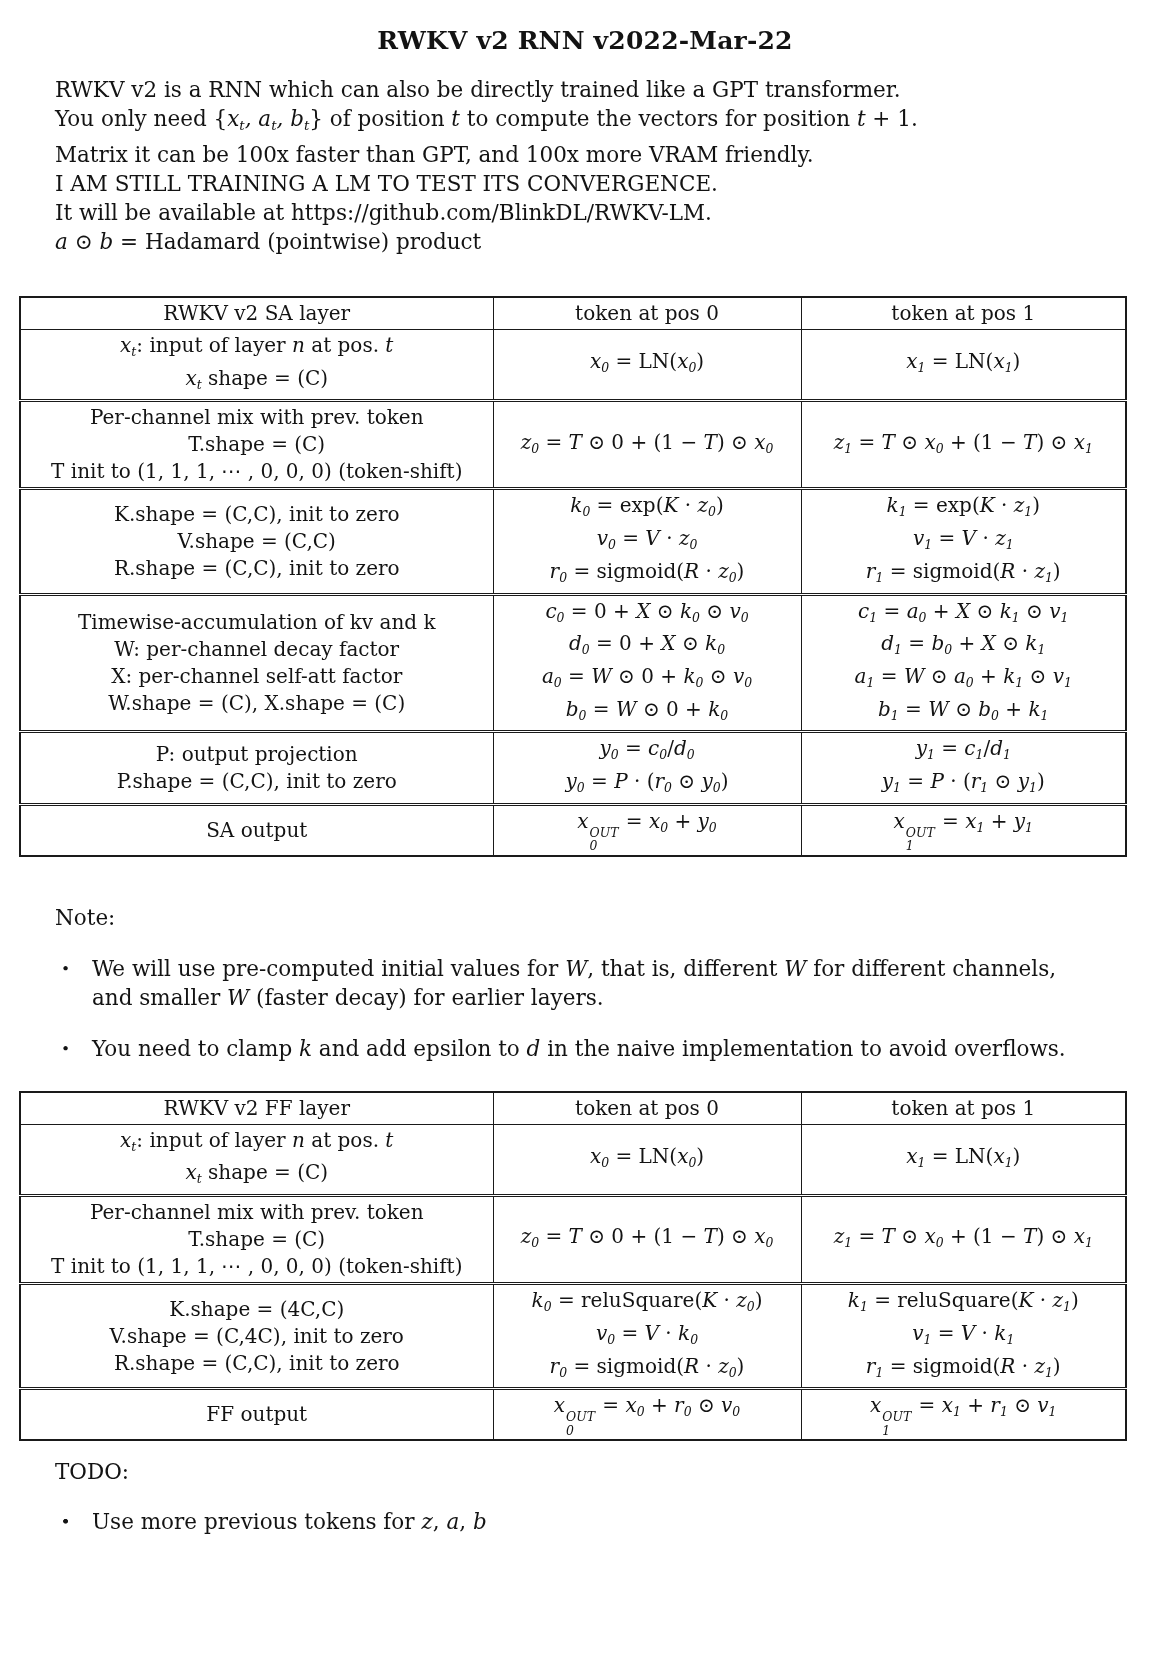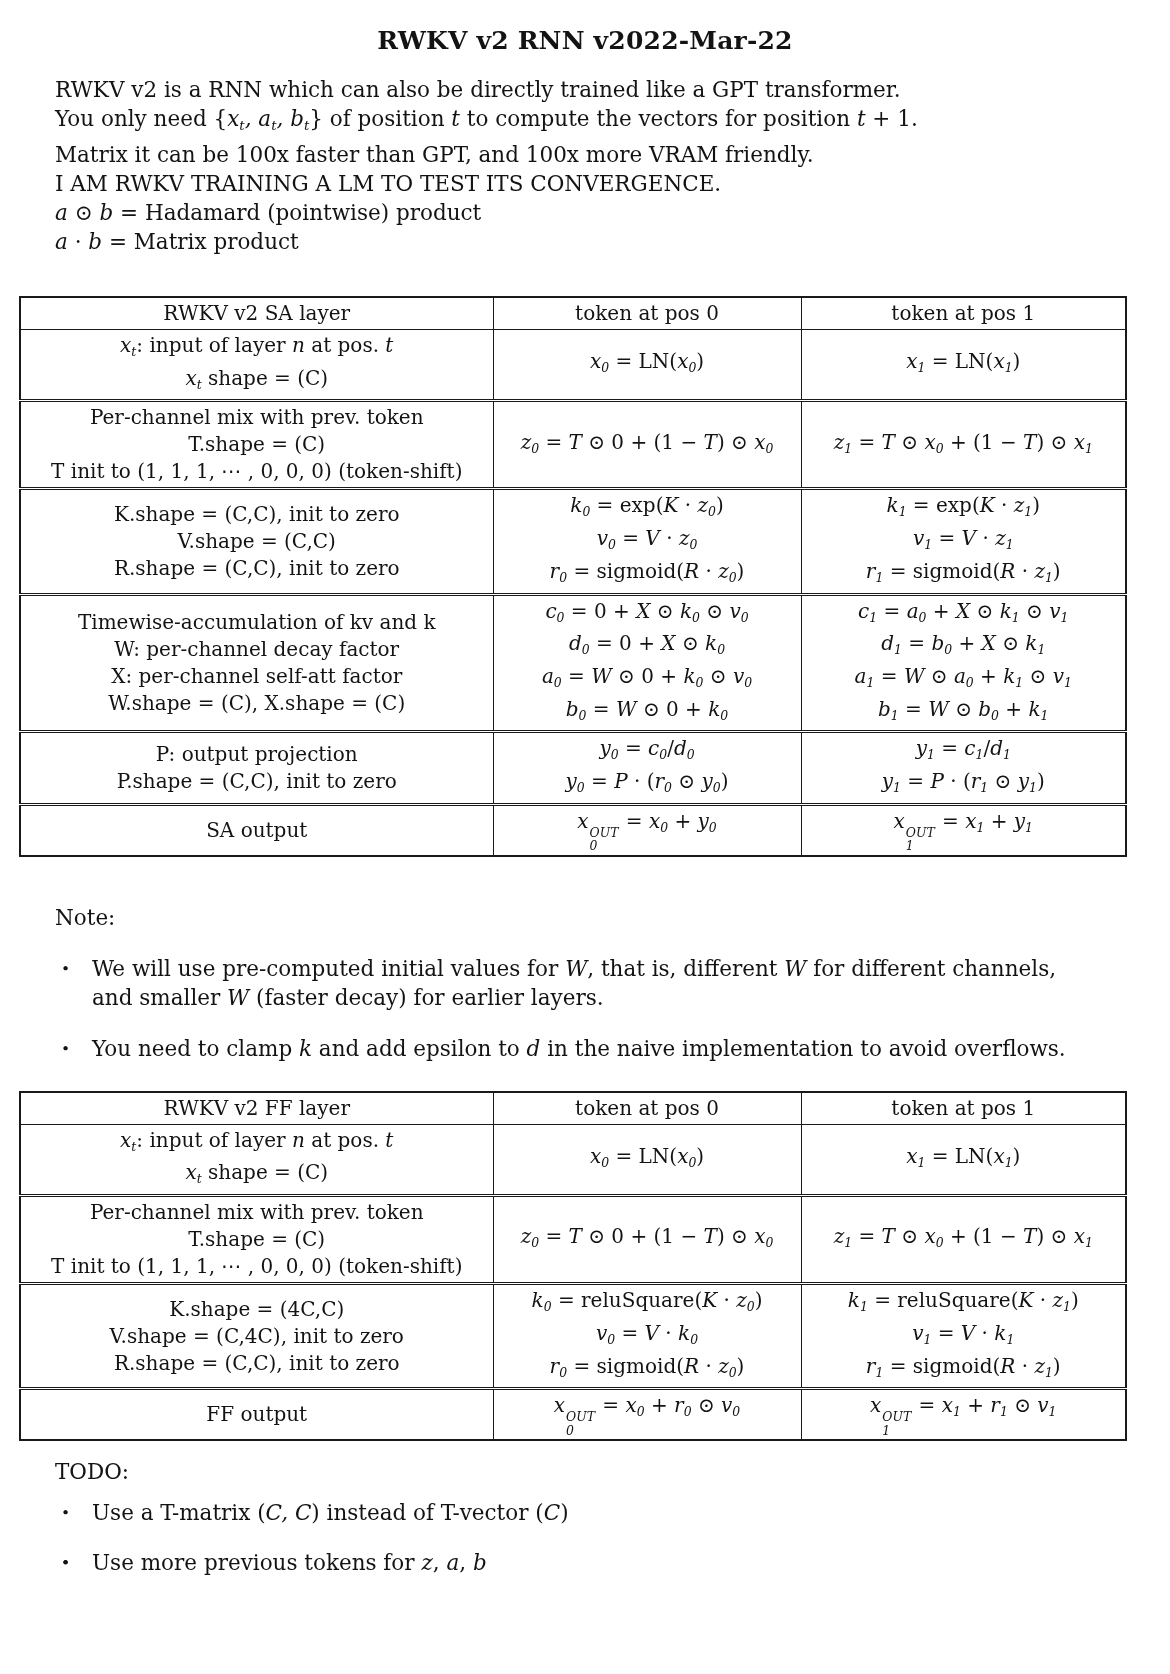--- a/index.html
+++ b/index.html
@@ -53,23 +53,23 @@
 </style>
 </head>
 <body>
 
 <div class="title">RWKV v2 RNN v2022-Mar-22</div>
 
 <div class="intro">
     <div class="tline">RWKV v2 is a RNN which can also be directly trained like a GPT transformer.</div>
     <div class="tline">You only need {<i>x<sub>t</sub>, a<sub>t</sub>, b<sub>t</sub></i>} of position <i>t</i> to compute the vectors for position <i>t</i> + 1.</div>
     <div class="tline">Matrix it can be 100x faster than GPT, and 100x more VRAM friendly.</div>
-    <div class="tline">I AM RWKV TRAINING A LM TO TEST ITS CONVERGENCE.</div>
+    <div class="tline">I AM STILL TRAINING A LM TO TEST ITS CONVERGENCE.</div>
+    <div class="tline">It will be available at https://github.com/BlinkDL/RWKV-LM.</div>
     <div class="tline"><i>a</i> ⊙ <i>b</i> = Hadamard (pointwise) product</div>
-    <div class="tline"><i>a</i> · <i>b</i> = Matrix product</div>
   </div>
 
 <table class="eqtable sa">
   <colgroup>
       <col class="c1">
       <col class="c2">
       <col class="c3">
     </colgroup>
   <thead>
     <tr>
@@ -162,16 +162,16 @@
         <td><i>x<span class="ss">
               <span class="ssup">OUT</span>
               <span class="ssub">1</span>
             </span></i> = <i>x<sub>1</sub></i> + <i>r<sub>1</sub></i> ⊙ <i>v<sub>1</sub></i></td>
       </tr>
     </tbody>
 </table>
 
 <div class="sec-heading todo">TODO:</div>
 <ul class="bullets todo-list">
-    <li><span class="blt">•</span><span>Use a T-matrix (<i>C, C</i>) instead of T-vector (<i>C</i>)</span></li>
+    <li><span class="blt">•</span></li>
     <li><span class="blt">•</span></li>
     <li><span class="blt">•</span><span>Use more previous tokens for <i>z</i>, <i>a</i>, <i>b</i></span></li>
   </ul>
 
 </body></html>

